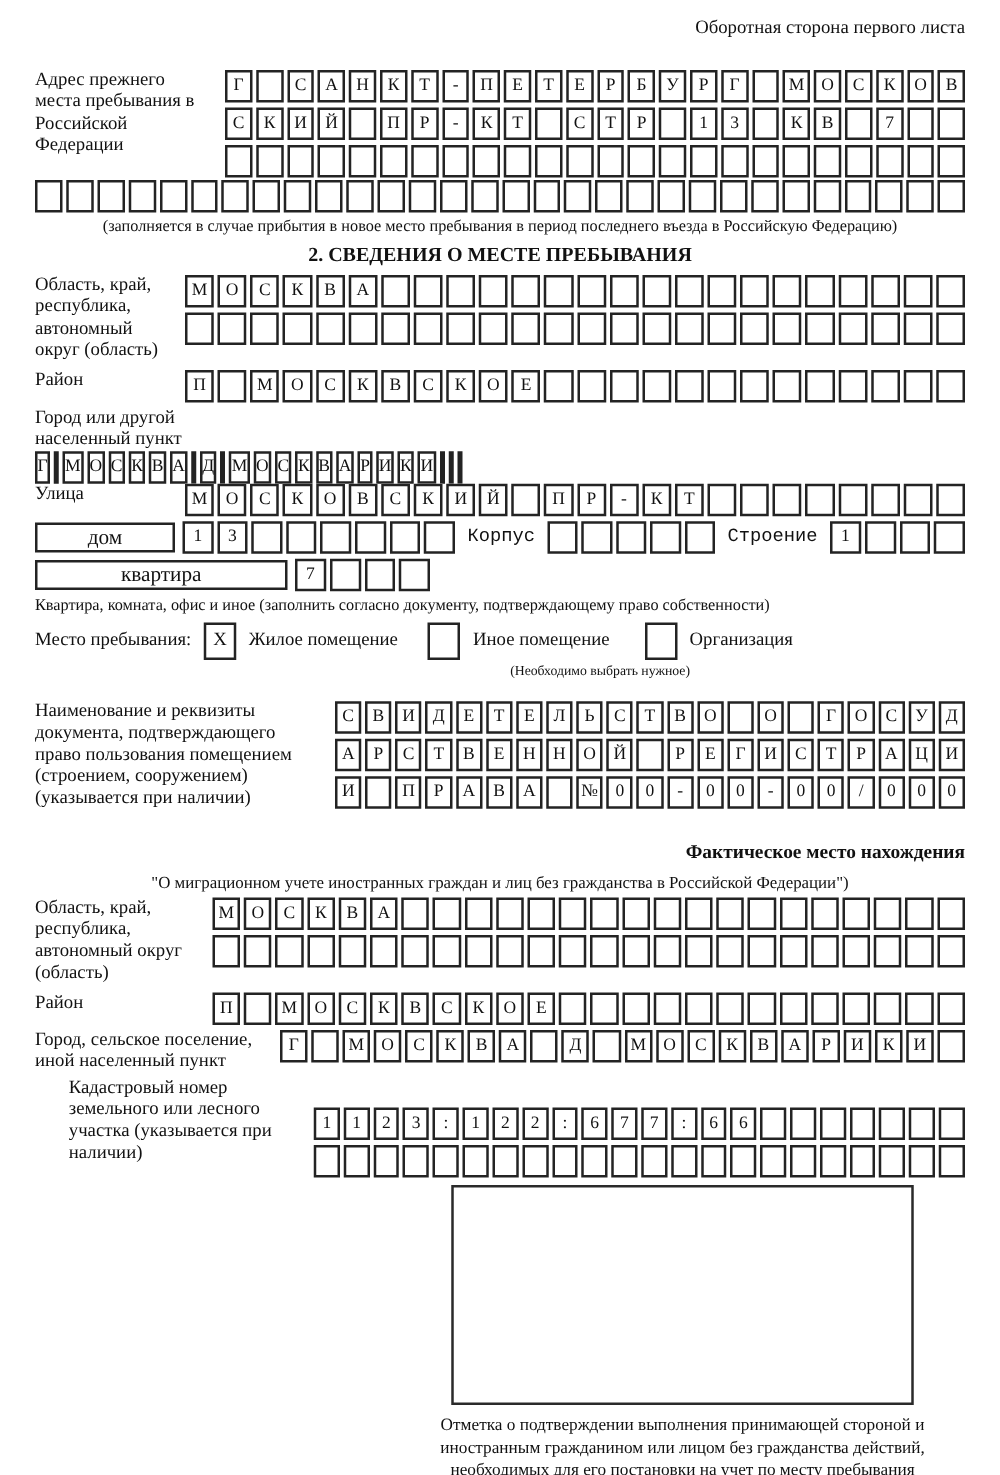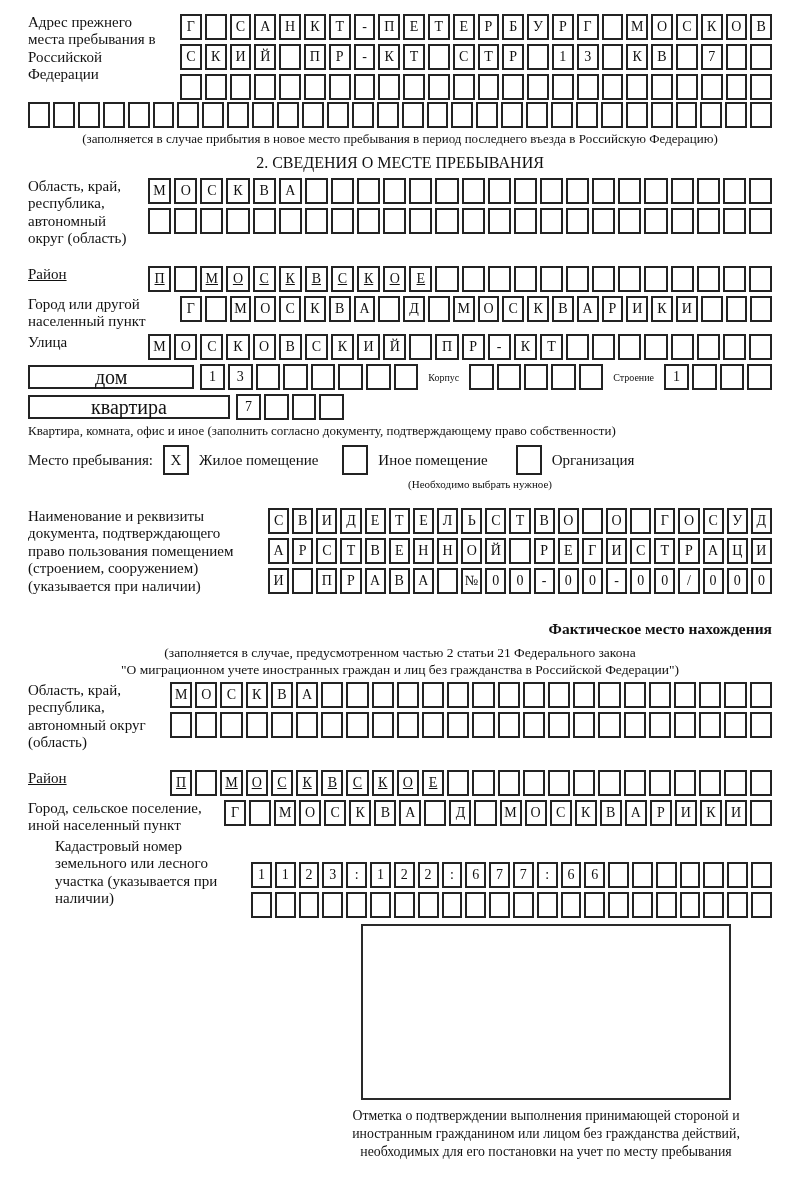--- a/index.html
+++ b/index.html
@@ -22,50 +22,51 @@
   .grid + .grid{ margin-top:4px;}
   .grid .cell{
     flex:1; height:22px; border:2px solid #232323; background:#fff;
     display:flex; align-items:center; justify-content:center;
     font-size:14px; line-height:1; box-sizing:content-box;
   }
   .grid.fixed{ flex:none;}
   .fullrow{ margin-top:2px;}
   .note{ font-size:13px; line-height:16px; margin-top:3px;}
   .center{ text-align:center;}
-  .title{ text-align:center; font-weight:normal; font-size:16px; margin-top:7px; margin-bottom:6px;}
+  .title{ text-align:center; font-weight:bold; font-size:16px; margin-top:7px; margin-bottom:6px;}
   .blk{ margin-top:0;}
-  .mt6{ margin-top:18px;} .mt4{ margin-top:4px;} .mt2{ margin-top:16px;text-decoration:underline;}
+  .mt6{ margin-top:18px;} .mt4{ margin-top:4px;} .mt2{ margin-top:4px;}
   .houserow{ display:flex; align-items:center; gap:6px; margin-top:4px;}
   .label-box{
     border:2px solid #232323; height:24px; display:flex; align-items:center; justify-content:center;
-    font-size:20px; box-sizing:border-box;
+    font-size:17px; box-sizing:border-box;
   }
   .dom-box{ width:170px;}
   .kv-box{ width:202px;}
-  .inline-lbl{ font-size:10px; white-space:nowrap; padding:0 4px;}
+  .inline-lbl{ font-size:15px; white-space:nowrap; padding:0 4px;font-family:Liberation Mono, monospace;}
   .g8{ width:218px;} .g5{ width:134px;} .g4{ width:108px;}
   .stayrow{ display:flex; align-items:center; gap:10px; margin-top:6px; font-size:15px;}
   .ckbox{
     width:22px; height:26px; border:2px solid #232323; display:flex; align-items:center; justify-content:center;
     font-size:15px; flex:none;
   }
   .stay-note{ text-align:right; font-size:11px; margin-top:3px; margin-right:220px;}
   .fact-title{ text-align:right; font-weight:bold; font-size:15.5px; margin-top:8px; margin-bottom:6px;}
   .factnote{ text-align:center; font-size:13.5px; line-height:17px;}
   .kad-grids{ padding-top:24px;}
   .stampwrap{ width:452px; margin-left:auto; margin-right:0; margin-top:6px;}
   .stampbox{ width:366px; height:172px; border:2px solid #2a2a2a; margin:0 auto 7px auto; background:#fff;}
   .stampcap{ text-align:center; font-size:13.8px; line-height:18px;}
 </style>
 </head>
 <body>
 
 <div class="page">
 
+  <div class="hdr">Оборотная сторона первого листа</div>
 
   <div class="r2 blk">
     <div class="lbl w-prev">Адрес прежнего места пребывания в Российской Федерации</div>
     <div class="grids">
       <div class="grid">
           <span class="cell">Г</span>
           <span class="cell"></span>
           <span class="cell">С</span>
           <span class="cell">А</span>
           <span class="cell">Н</span>
@@ -262,21 +263,21 @@
           <span class="cell"></span>
           <span class="cell"></span>
           <span class="cell"></span>
           <span class="cell"></span>
           <span class="cell"></span>
           <span class="cell"></span>
         </div>
     </div>
   </div>
 
-  <div class="r2 mt4" style="min-height:38px;">
+  <div class="r2 mt4" style="min-height:38px;flex-direction:column;">
     <div class="lbl w-city">Город или другой населенный пункт</div>
     <div class="grids">
       <div class="grid">
           <span class="cell">Г</span>
           <span class="cell"></span>
           <span class="cell">М</span>
           <span class="cell">О</span>
           <span class="cell">С</span>
           <span class="cell">К</span>
           <span class="cell">В</span>
@@ -453,21 +454,20 @@
           <span class="cell">0</span>
           <span class="cell">/</span>
           <span class="cell">0</span>
           <span class="cell">0</span>
           <span class="cell">0</span>
         </div>
     </div>
   </div>
 
   <div class="fact-title">Фактическое место нахождения</div>
-  <div class="factnote">(заполняется в случае, предусмотренном частью 2 статьи 21 Федерального закона</div>
   <div class="factnote">"О миграционном учете иностранных граждан и лиц без гражданства в Российской Федерации")</div>
 
   <div class="r2 mt4" style="min-height:72px;">
     <div class="lbl w-fact">Область, край, республика, автономный округ (область)</div>
     <div class="grids">
       <div class="grid">
           <span class="cell">М</span>
           <span class="cell">О</span>
           <span class="cell">С</span>
           <span class="cell">К</span>

